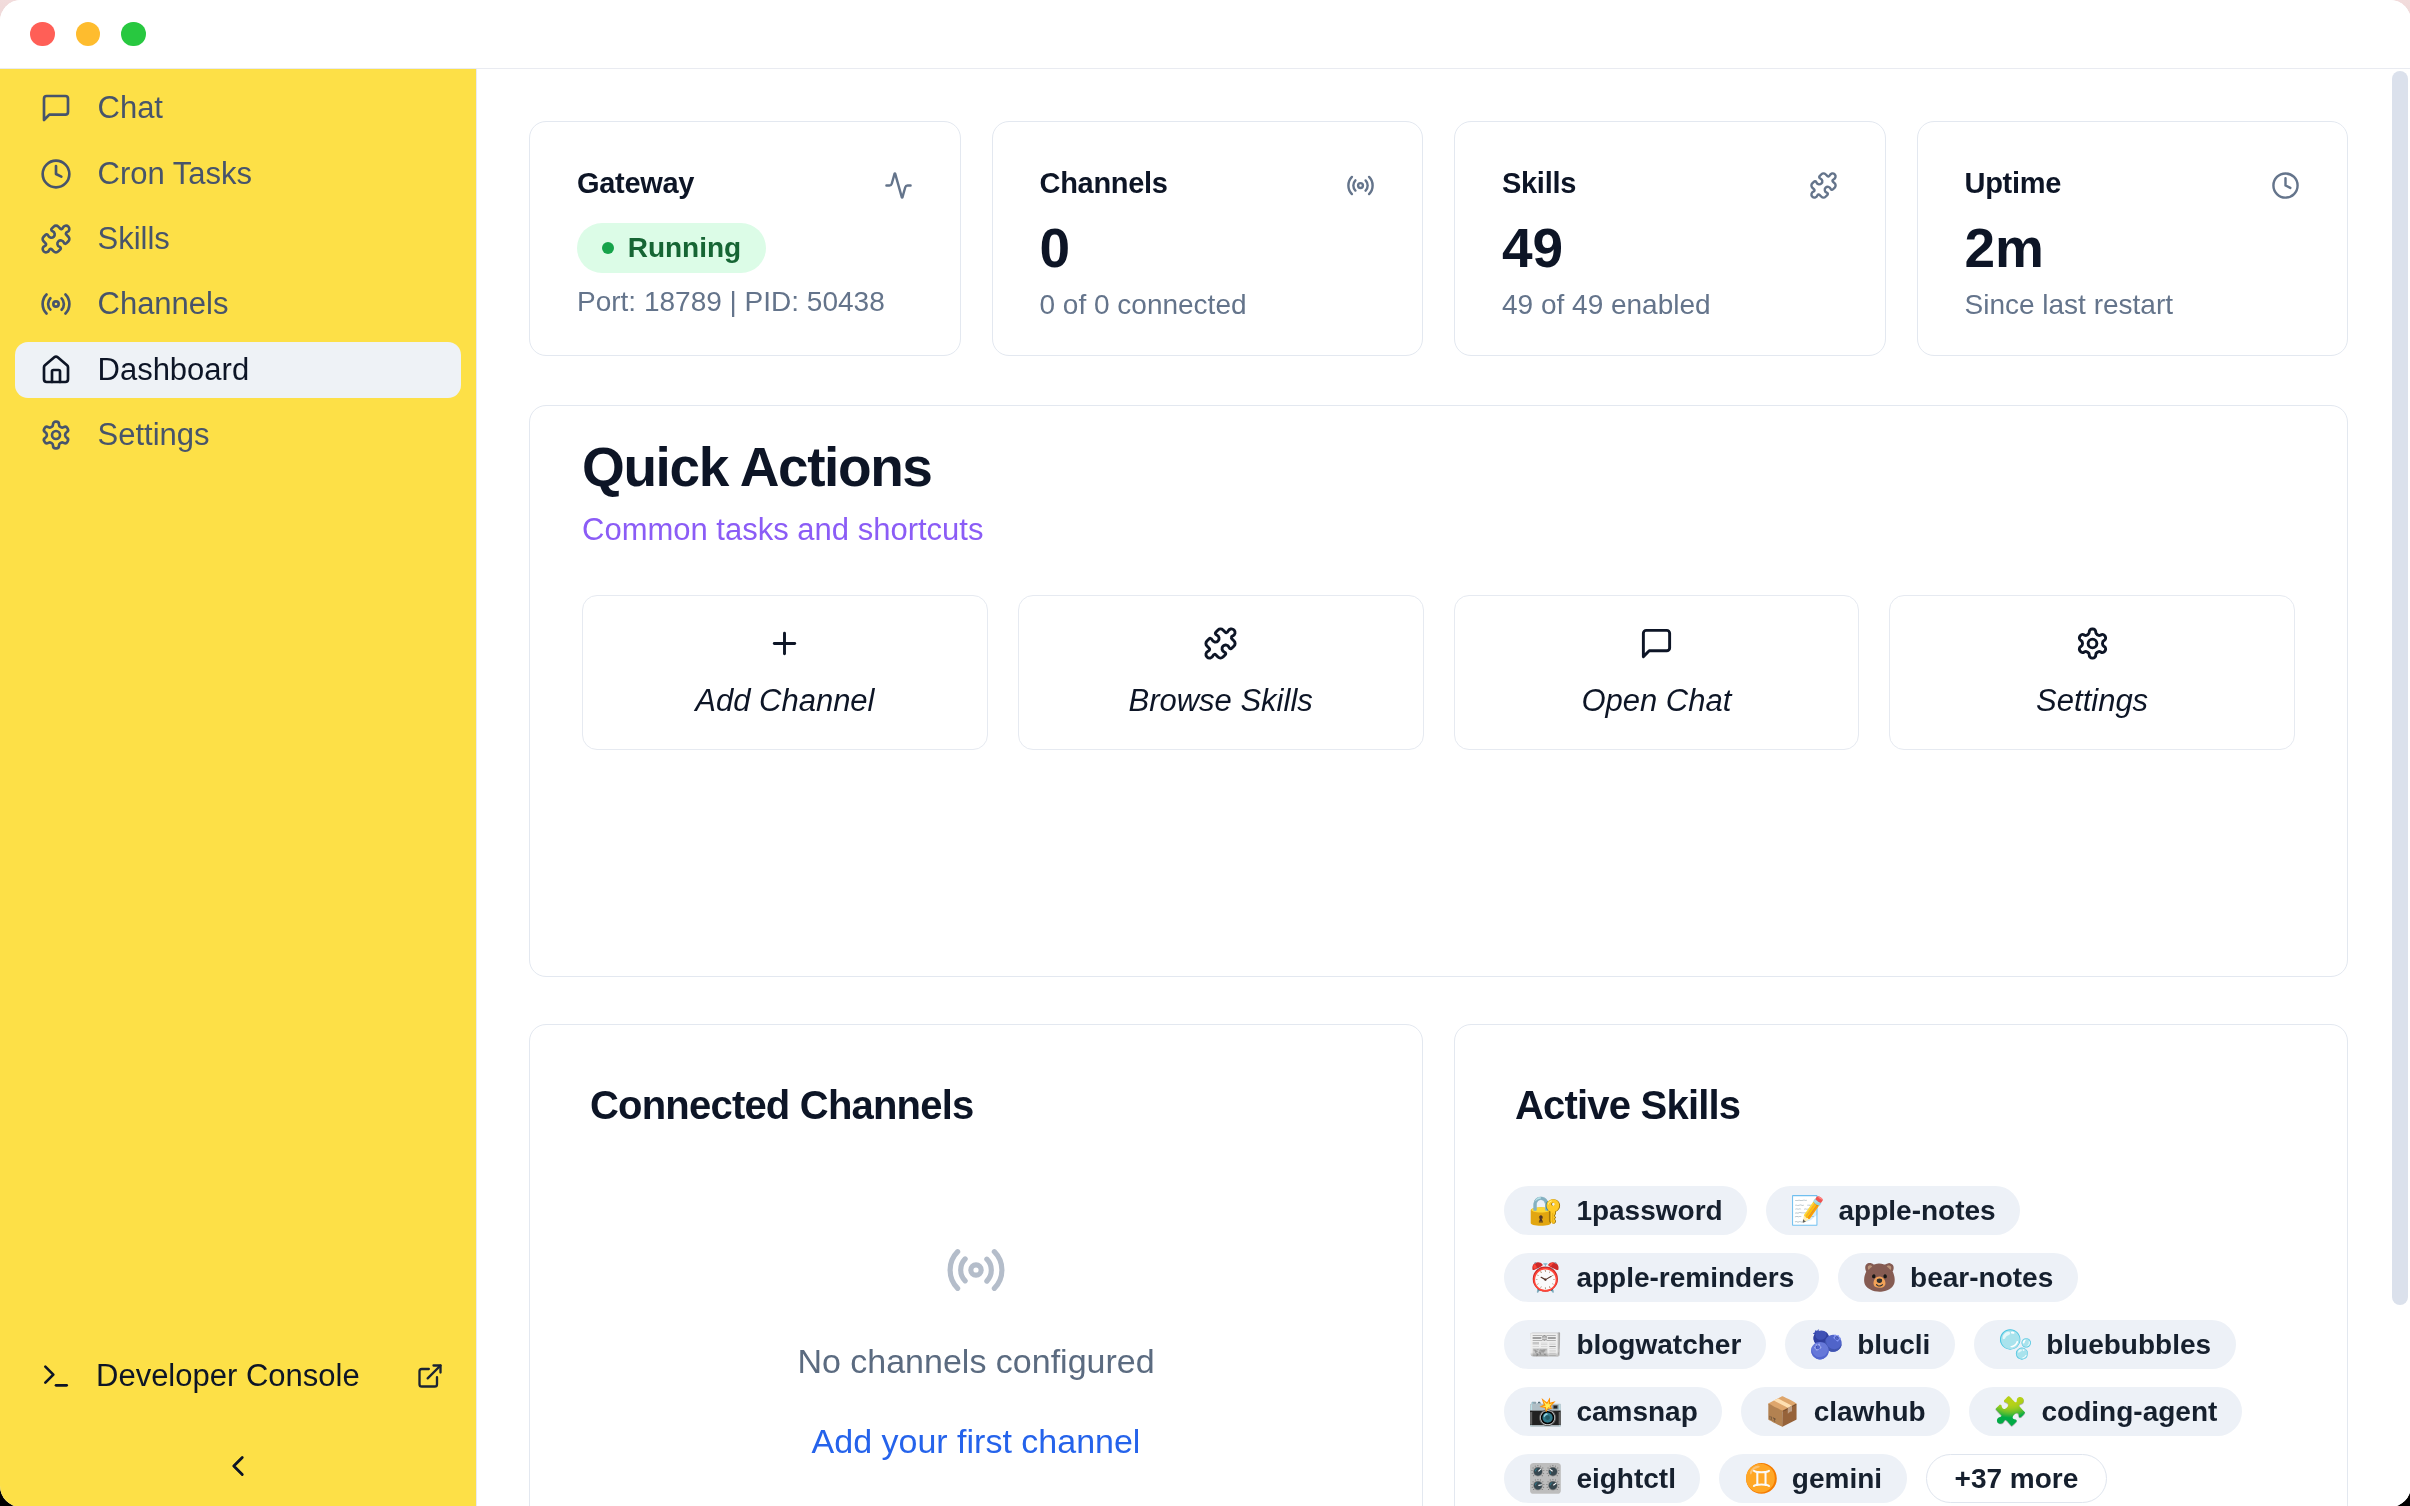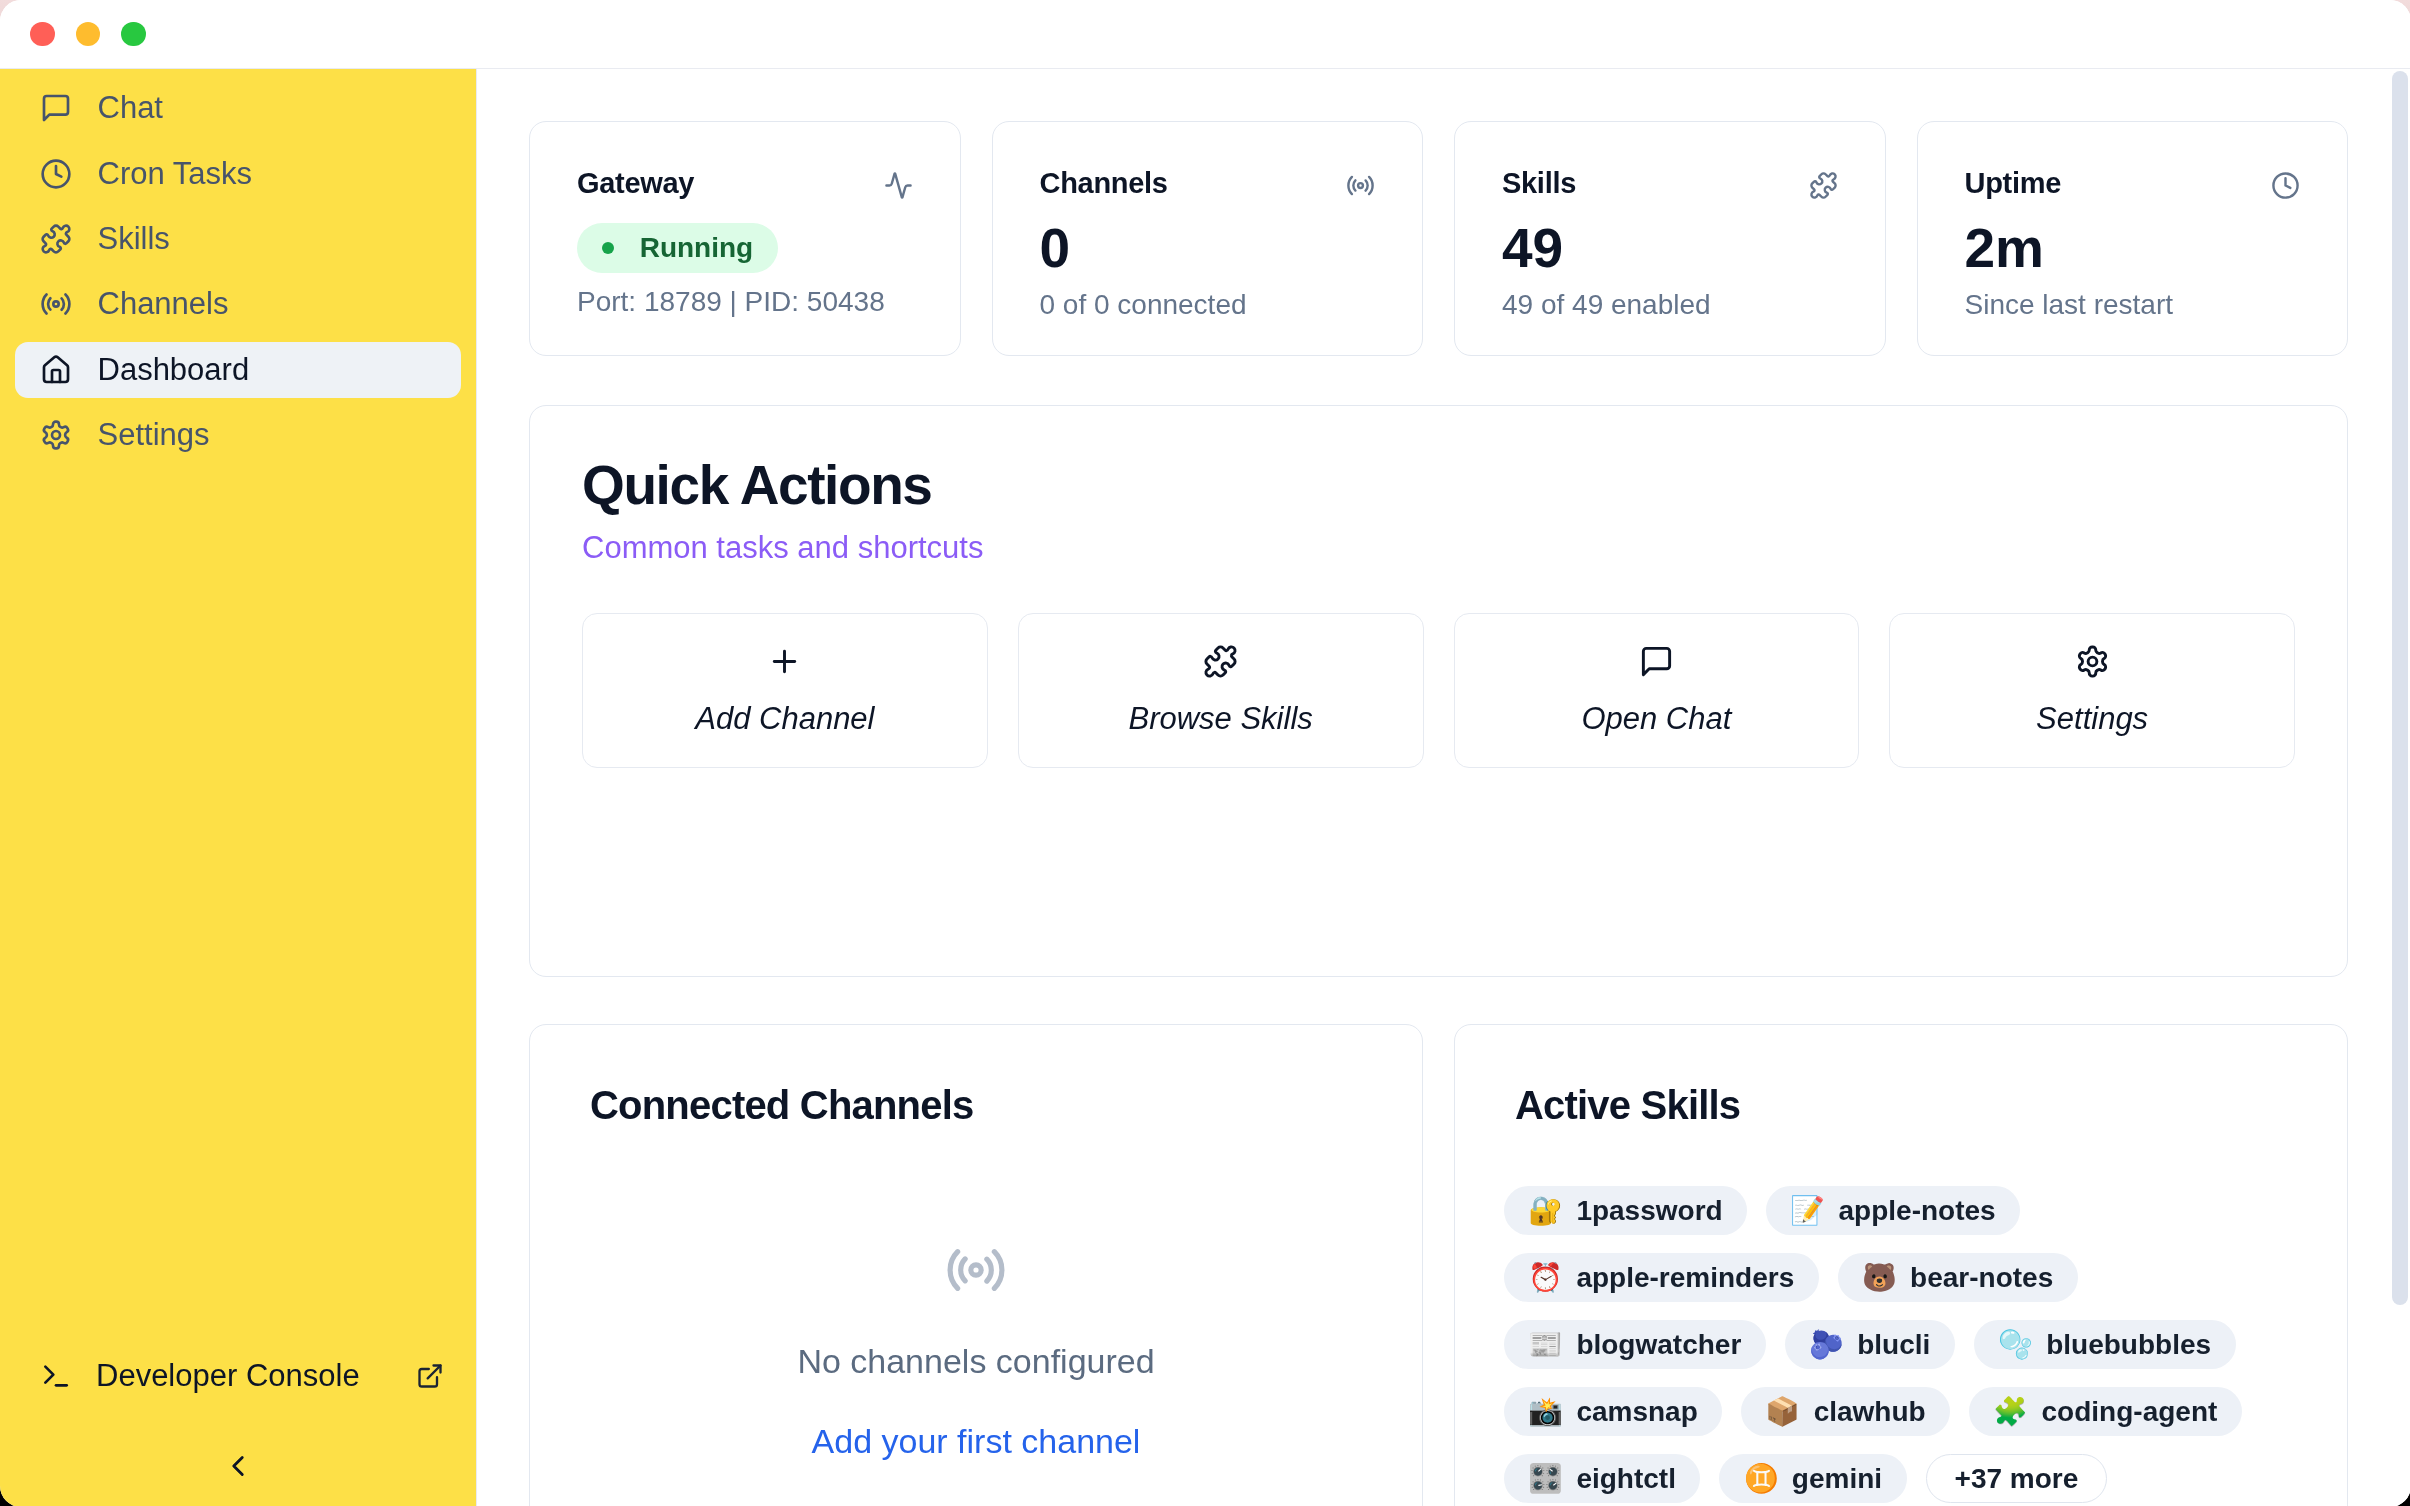--- a/index.html
+++ b/index.html
@@ -50,29 +50,29 @@
   .gray  { color: #b4bdca; }
 
   
   .main { flex: 1; background: #fff; padding: 52px 63px 0 52px; overflow: hidden; position: relative; }
 
   .stats-grid { display: grid; grid-template-columns: repeat(4, 1fr); gap: 31px; }
   .stat-card { height: 235px; background: #fff; border: 1.9px solid #e3e8f0; border-radius: 17px;
     padding: 45px 47px; }
   .stat-head { display: flex; align-items: flex-end; justify-content: space-between;
     font-size: 29px; font-weight: 700; color: #0d1526; letter-spacing: -0.3px; }
-  .status-badge { margin-top: 22.6px; display: inline-flex; align-items: center; gap: 26px;
+  .status-badge { margin-top: 22.6px; display: inline-flex; align-items: center; gap: 14px;
     background: #dcfce7; border-radius: 941px; padding: 9.4px 24.5px;
     font-size: 28px; font-weight: 700; color: #166534; }
   .status-badge .dot { width: 12.2px; height: 12.2px; border-radius: 50%; }
   .stat-value { margin-top: 21px; font-size: 55px; line-height: 1; font-weight: 700; color: #0d1526; }
   .stat-detail { margin-top: 13px; font-size: 28px; color: #64748b; }
 
   .section-card { margin-top: 49px; border: 1.9px solid #e3e8f0; border-radius: 17px;
-    padding: 47px 52px; height: 572px; background: #fff; }
+    padding: 29px 52px; height: 572px; background: #fff; }
   .section-card h2 { margin: 0; font-size: 55px; font-weight: 700; letter-spacing: -1.4px; color: #0d1526; }
   .subtitle { margin: 13px 0 0 0; font-size: 31px; color: #8b5cf6; }
   .actions-grid { margin-top: 47px; display: grid; grid-template-columns: repeat(4, 1fr);
     gap: 28px 30px; grid-auto-rows: 155px; }
   .action-btn { border: 1.9px solid #e6eaf1; border-radius: 15px; background: #fff;
     display: flex; flex-direction: column; align-items: center; justify-content: center; gap: 22.6px;
     font-family: inherit; font-size: 31px; font-weight: 500; color: #0d1526; cursor: pointer; padding: 0; font-style: italic; }
 
   .bottom-grid { margin-top: 47px; display: grid; grid-template-columns: repeat(2, 1fr); gap: 31px; }
   .bottom-card { border: 1.9px solid #e3e8f0; border-radius: 17px; background: #fff;

